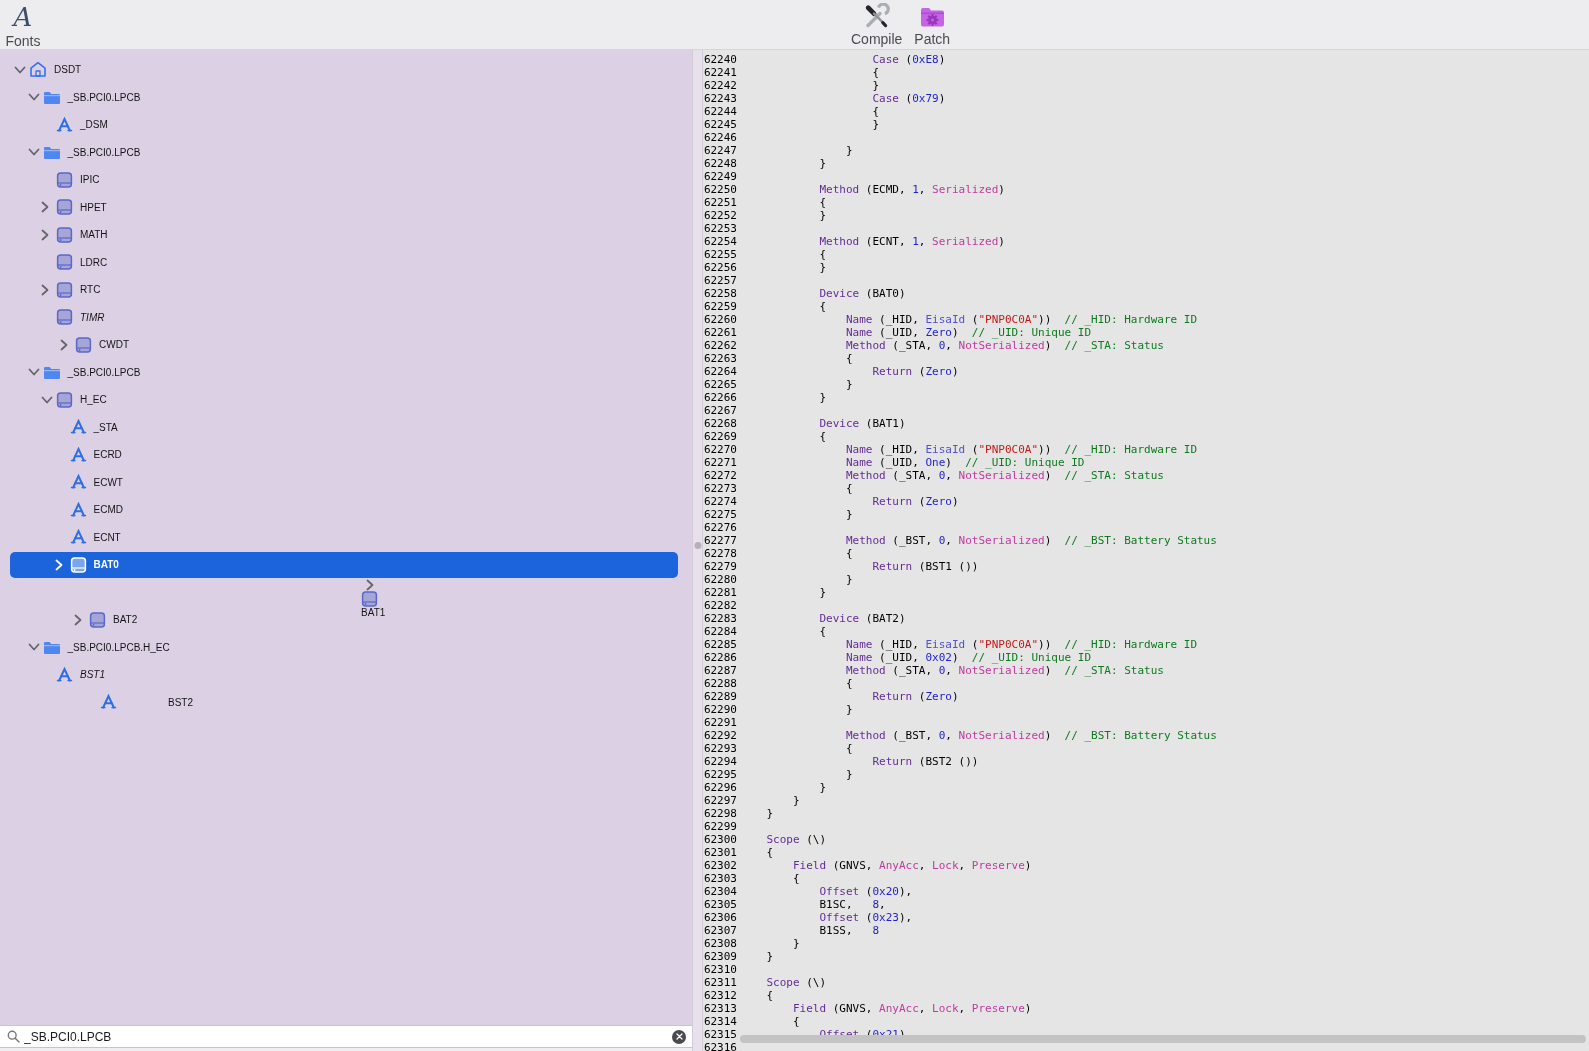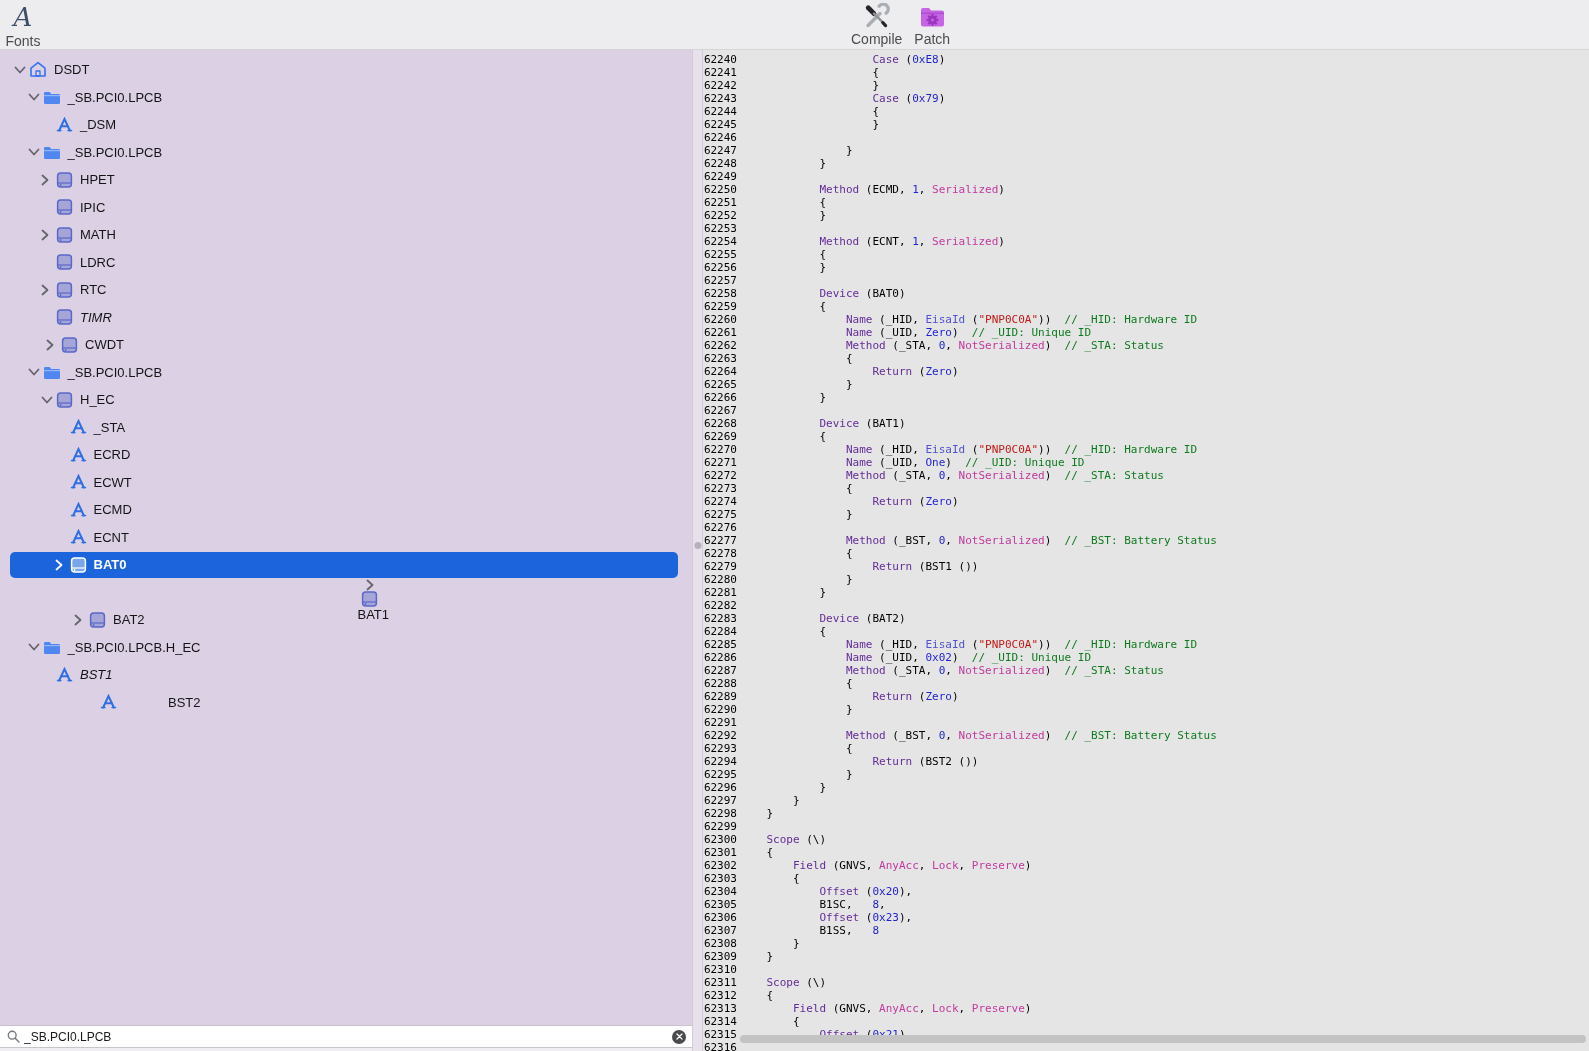--- a/index.html
+++ b/index.html
@@ -25,21 +25,21 @@
            display:flex;flex-direction:column;z-index:5;}
   .tree{flex:1;padding-top:6px;overflow:hidden;}
   .row{position:relative;height:27.5px;display:flex;align-items:center;box-sizing:border-box;}
   .row.sel::before{content:"";position:absolute;left:10px;right:14px;top:1px;bottom:1px;
                    background:var(--sel);border-radius:5px;}
   .row>*{position:relative;z-index:1;}
   .chev{width:15px;display:flex;align-items:center;color:#66656B;flex:none;}
   .ico{margin-right:7px;display:flex;align-items:center;flex:none;}
   .ico-home{color:#3572EC}.ico-folder{color:#4F86F0}
   .ico-device{color:#5A68C8}.ico-method{color:#2F6FE4}
-  .lbl{font-size:13px;color:#141416;white-space:nowrap;}
+  .lbl{font-size:10px;color:#141416;white-space:nowrap;}
   .row.sel .lbl{color:#fff;font-weight:700;}
   .row.sel .chev,.row.sel .ico{color:#fff;}
   
   .searchbar{height:21px;background:#fff;border-top:1px solid #C8C4CC;
              border-bottom:1px solid #C8C4CC;display:flex;align-items:center;flex:none;}
   .searchbar .mag{margin-left:7px;display:flex;flex:none;}
   .search-input{flex:1;border:none;outline:none;font-size:12px;color:#1A1A1C;
                 background:transparent;padding:0 4px;font-family:"Liberation Sans",sans-serif;}
   .clear-btn{width:14px;height:14px;border-radius:50%;background:#4A4A4E;margin-right:6px;
              display:flex;align-items:center;justify-content:center;flex:none;cursor:default;}
@@ -150,46 +150,46 @@
         </span>
         <span class="ico ico-folder">
           <svg width="18" height="15" viewBox="0 0 18 15">
             <path d="M1 3.2 Q1 2 2.2 2 L6.6 2 L8.3 4 L15.8 4 Q17 4 17 5.2 L17 12.8 Q17 14 15.8 14 L2.2 14 Q1 14 1 12.8 Z" fill="currentColor"></path>
             <path d="M1 5.7 L17 5.7" stroke="#fff" stroke-opacity="0.55" stroke-width="0.9"></path>
           </svg>
         </span>
         <span class="lbl">_SB.PCI0.LPCB</span>
       </div>
       <div class="row" style="padding-left: 41px;">
+        <span class="chev"></span>
+        <span class="ico ico-device">
+          <svg width="17" height="16" viewBox="0 0 17 16">
+            <rect x="1.6" y="1" width="13.8" height="14" rx="3" fill="currentColor" fill-opacity="0.42" stroke="currentColor" stroke-width="1.5"></rect>
+            <line x1="1.6" y1="11" x2="15.4" y2="11" stroke="currentColor" stroke-width="1.2"></line>
+            <circle cx="4.6" cy="13" r="0.9" fill="currentColor"></circle>
+          </svg>
+        </span>
+        <span class="lbl">IPIC</span>
+      </div>
+      <div class="row" style="padding-left: 41px;">
         <span class="chev">
           <svg width="8" height="12" viewBox="0 0 8 12" fill="none" stroke="currentColor" stroke-width="1.8" stroke-linecap="round" stroke-linejoin="round">
             <path d="M1.5 1.5 L6.5 6 L1.5 10.5"></path>
           </svg>
         </span>
         <span class="ico ico-device">
           <svg width="17" height="16" viewBox="0 0 17 16">
             <rect x="1.6" y="1" width="13.8" height="14" rx="3" fill="currentColor" fill-opacity="0.42" stroke="currentColor" stroke-width="1.5"></rect>
             <line x1="1.6" y1="11" x2="15.4" y2="11" stroke="currentColor" stroke-width="1.2"></line>
             <circle cx="4.6" cy="13" r="0.9" fill="currentColor"></circle>
           </svg>
         </span>
         <span class="lbl">HPET</span>
       </div>
       <div class="row" style="padding-left: 41px;">
-        <span class="chev"></span>
-        <span class="ico ico-device">
-          <svg width="17" height="16" viewBox="0 0 17 16">
-            <rect x="1.6" y="1" width="13.8" height="14" rx="3" fill="currentColor" fill-opacity="0.42" stroke="currentColor" stroke-width="1.5"></rect>
-            <line x1="1.6" y1="11" x2="15.4" y2="11" stroke="currentColor" stroke-width="1.2"></line>
-            <circle cx="4.6" cy="13" r="0.9" fill="currentColor"></circle>
-          </svg>
-        </span>
-        <span class="lbl">IPIC</span>
-      </div>
-      <div class="row" style="padding-left: 41px;">
         <span class="chev">
           <svg width="8" height="12" viewBox="0 0 8 12" fill="none" stroke="currentColor" stroke-width="1.8" stroke-linecap="round" stroke-linejoin="round">
             <path d="M1.5 1.5 L6.5 6 L1.5 10.5"></path>
           </svg>
         </span>
         <span class="ico ico-device">
           <svg width="17" height="16" viewBox="0 0 17 16">
             <rect x="1.6" y="1" width="13.8" height="14" rx="3" fill="currentColor" fill-opacity="0.42" stroke="currentColor" stroke-width="1.5"></rect>
             <line x1="1.6" y1="11" x2="15.4" y2="11" stroke="currentColor" stroke-width="1.2"></line>
             <circle cx="4.6" cy="13" r="0.9" fill="currentColor"></circle>
@@ -227,21 +227,21 @@
         <span class="chev"></span>
         <span class="ico ico-device">
           <svg width="17" height="16" viewBox="0 0 17 16">
             <rect x="1.6" y="1" width="13.8" height="14" rx="3" fill="currentColor" fill-opacity="0.42" stroke="currentColor" stroke-width="1.5"></rect>
             <line x1="1.6" y1="11" x2="15.4" y2="11" stroke="currentColor" stroke-width="1.2"></line>
             <circle cx="4.6" cy="13" r="0.9" fill="currentColor"></circle>
           </svg>
         </span>
         <span class="lbl">TIMR</span>
       </div>
-      <div class="row" style="padding-left: 46px;">
+      <div class="row" style="padding-left: 60px;">
         <span class="chev">
           <svg width="8" height="12" viewBox="0 0 8 12" fill="none" stroke="currentColor" stroke-width="1.8" stroke-linecap="round" stroke-linejoin="round">
             <path d="M1.5 1.5 L6.5 6 L1.5 10.5"></path>
           </svg>
         </span>
         <span class="ico ico-device">
           <svg width="17" height="16" viewBox="0 0 17 16">
             <rect x="1.6" y="1" width="13.8" height="14" rx="3" fill="currentColor" fill-opacity="0.42" stroke="currentColor" stroke-width="1.5"></rect>
             <line x1="1.6" y1="11" x2="15.4" y2="11" stroke="currentColor" stroke-width="1.2"></line>
             <circle cx="4.6" cy="13" r="0.9" fill="currentColor"></circle>

